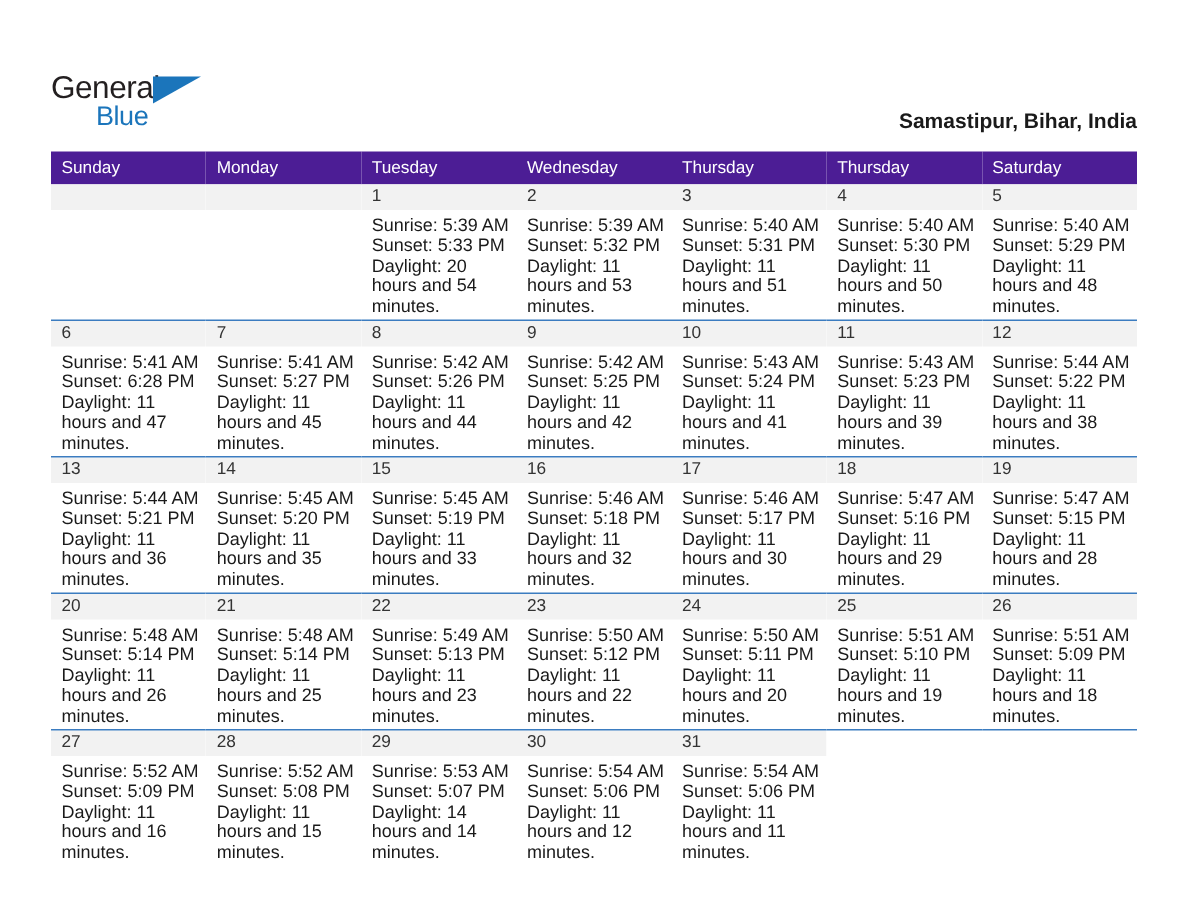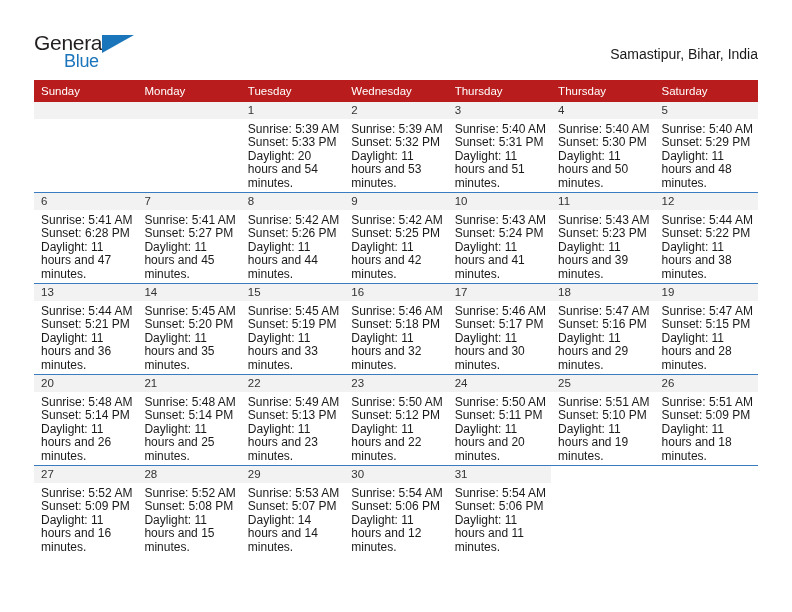--- a/index.html
+++ b/index.html
@@ -18,25 +18,26 @@
     position: relative;
     width: 792px;
     height: 612px;
     box-sizing: border-box;
     padding: 0 34px;
   }
 
   
   .topbar {
     display: flex;
-    align-items: center;
+    align-items: flex-end;
     justify-content: space-between;
     height: 70px;
     padding-top: 34px;
     box-sizing: border-box;
+    margin-top: 21px;
   }
   .logo {
     position: relative;
     width: 120px;
     height: 46px;
     line-height: 1;
     user-select: none;
   }
   .logo-general {
     position: absolute;
@@ -73,31 +74,32 @@
     color: #1a1a1a;
     line-height: 30px;
     white-space: nowrap;
   }
   .cal-sub {
     font-size: 14px;
     color: #1a1a1a;
     line-height: 22px;
     margin-top: 4px;
     white-space: nowrap;
+    font-weight: bold;
   }
 
   
   .cal {
     width: 724px;
     border-collapse: collapse;
     table-layout: fixed;
     margin-top: 10px;
   }
   .cal th {
-    background: #b91c1c;
+    background: #4c1d95;
     color: #ffffff;
     font-size: 11.5px;
     font-weight: normal;
     text-align: left;
     padding: 5px 0 5px 7px;
     height: 19px;
     box-sizing: border-box;
     margin-top: 39px;
   }
   .cal td {

